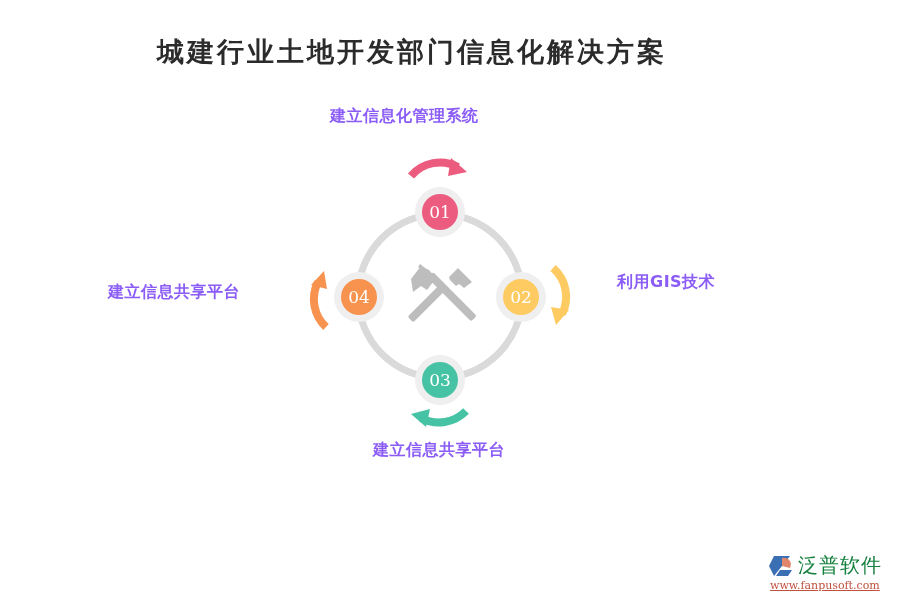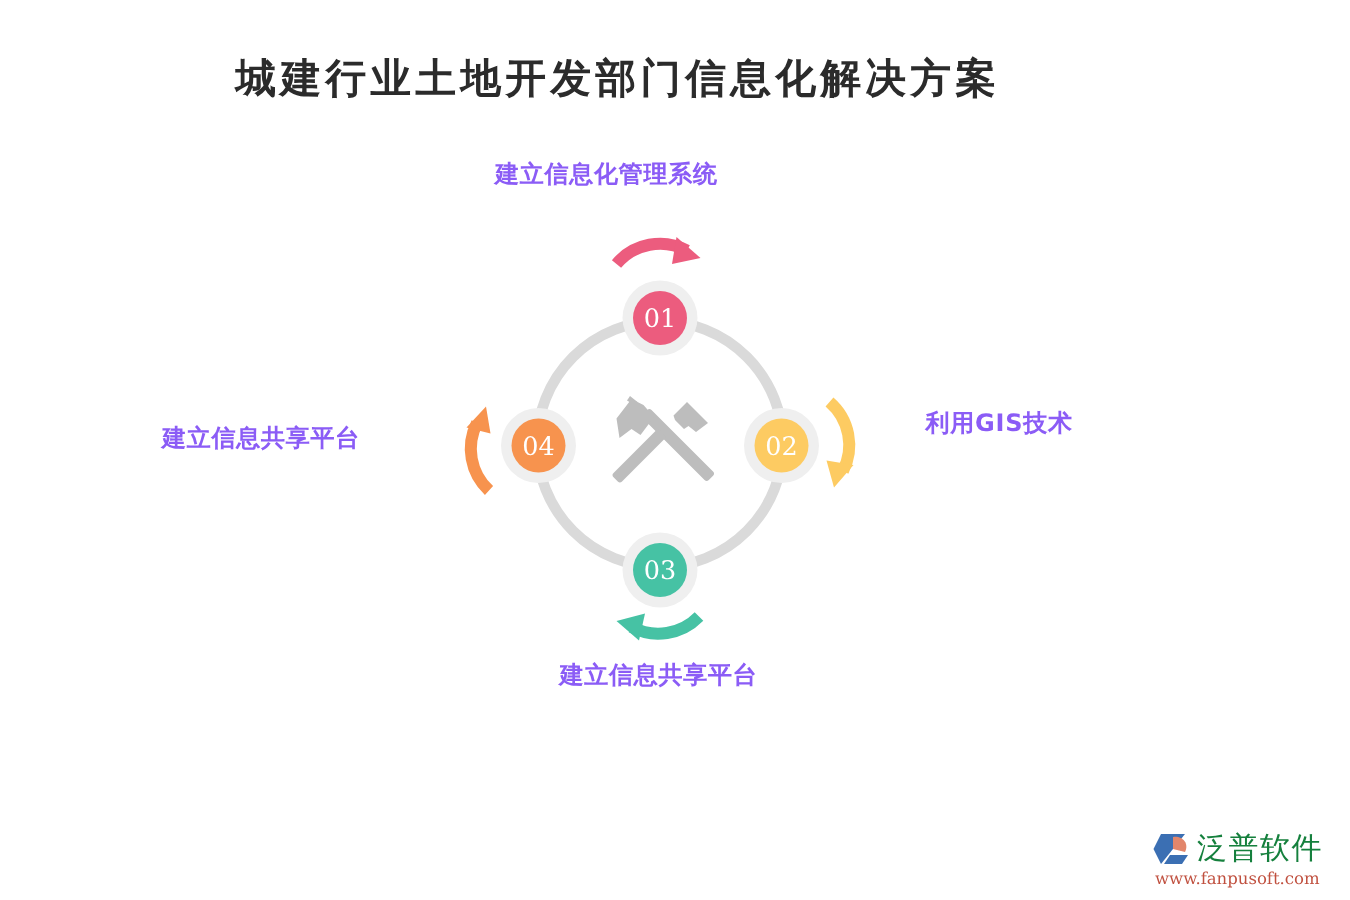--- a/index.html
+++ b/index.html
@@ -64,20 +64,21 @@
       white-space: nowrap;
     }
     .logo-url {
       position: absolute;
       left: 2px;
       top: 27px;
       font-family: "DejaVu Serif", "Liberation Serif", serif;
       font-size: 11px;
       color: #c0503f;
       white-space: nowrap;
+      text-decoration: underline;
     }
     .logo-mark {
       position: absolute;
       left: 0;
       top: 2px;
     }
   </style>
 </head>
 <body>
 

